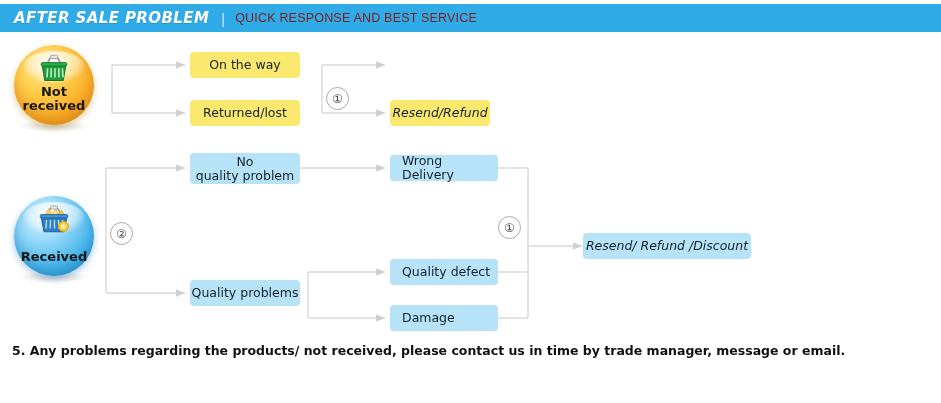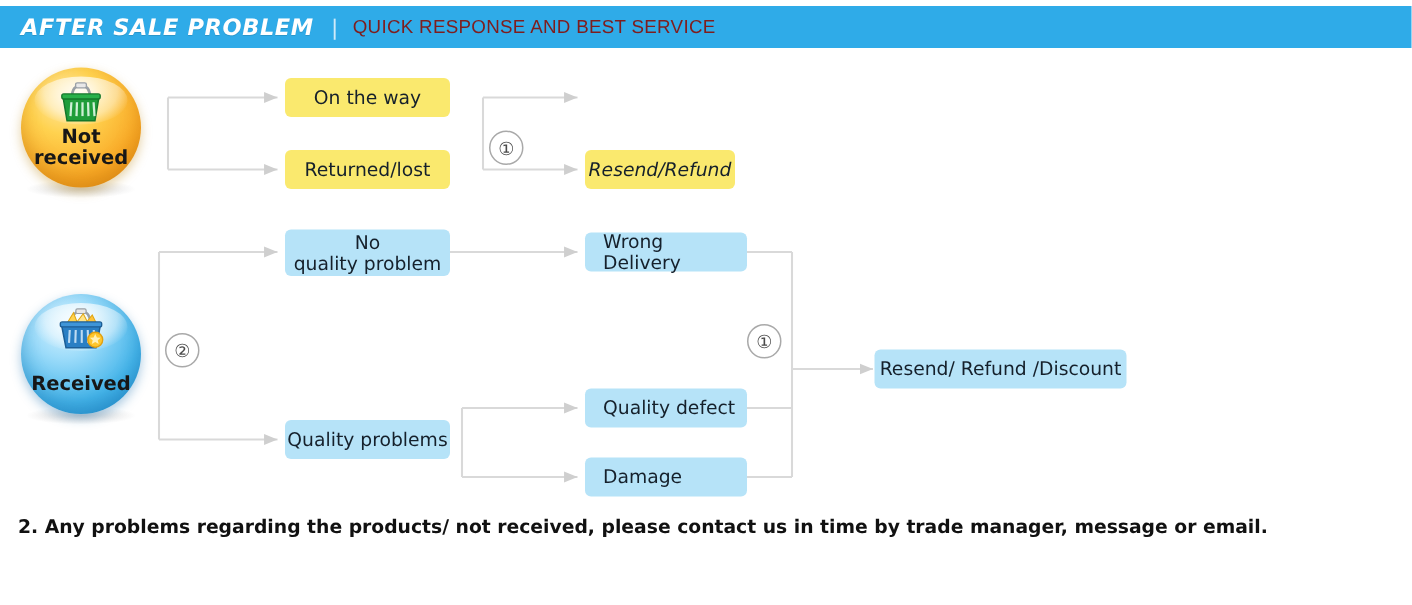--- a/index.html
+++ b/index.html
@@ -214,23 +214,23 @@
   </div>
 
   <div class="fbox blue left" style="left:390px;top:155px;width:108px;height:26px;">Wrong Delivery</div>
 
   <div class="fbox blue center" style="left:190px;top:280px;width:110px;height:26px;">Quality problems</div>
 
   <div class="fbox blue left" style="left:390px;top:259px;width:108px;height:26px;">Quality defect</div>
 
   <div class="fbox blue left" style="left:390px;top:305px;width:108px;height:26px;">Damage</div>
 
-  <div class="fbox blue center" style="left:583px;top:233px;width:168px;height:26px;">Resend/ Refund /Discount</div>
+  <div class="fbox blue center" style="left:583px;top:233px;width:168px;height:26px;font-style:italic;">Resend/ Refund /Discount</div>
 
   <div class="step" style="left:110px;top:222px;">②</div>
 
   <div class="step" style="left:498px;top:216px;">①</div>
 
   <div class="notes">
-    <div>2. Any problems regarding the products/ not received, please contact us in time by trade manager, message or email.</div>
+    <div>5. Any problems regarding the products/ not received, please contact us in time by trade manager, message or email.</div>
   </div>
 
 </div>
 
 </body></html>

